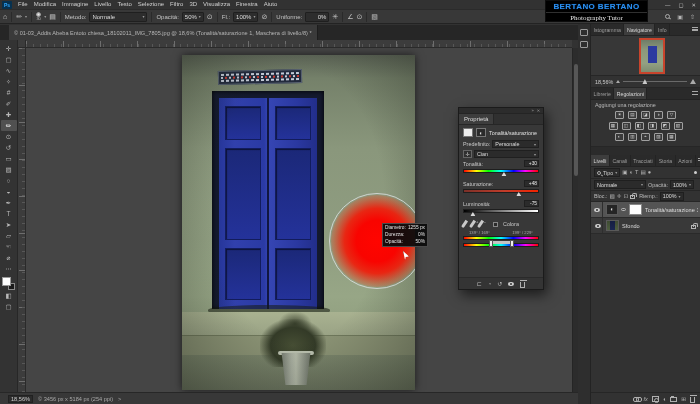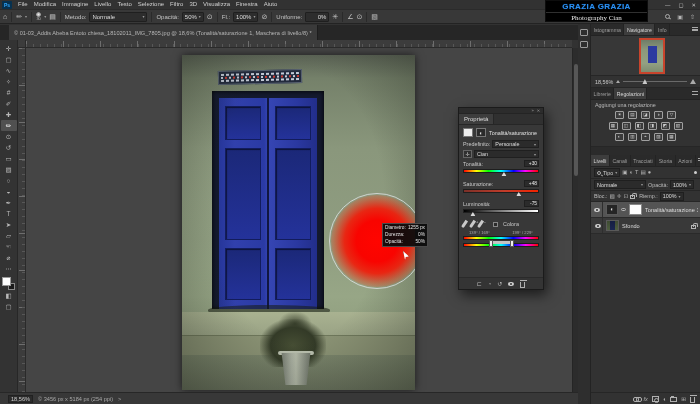--- a/index.html
+++ b/index.html
@@ -204,22 +204,22 @@
       <span>▢</span>
       <span>✕</span>
     </div>
   <div id="win-sub">
     <span class="i-search" style="width:5px;height:5px;display:inline-block;"></span>
     <span>▣</span>
     <span>⇧</span>
   </div>
 
   <div id="watermark">
-    <div class="wm1">GRAZIA GRAZIA</div>
-    <div class="wm2">Photography Cian</div>
+    <div class="wm1">BERTANO BERTANO</div>
+    <div class="wm2">Photography Tutor</div>
   </div>
 
   <div id="optionsbar">
     <span class="ob-icon">⌂</span>
     <span class="ob-sep"></span>
     <span class="ob-icon">✏</span>
     <span class="caret">▾</span>
     <span class="ob-sep"></span>
     <span class="brush-preview">
       <span class="brush-dot"></span>

